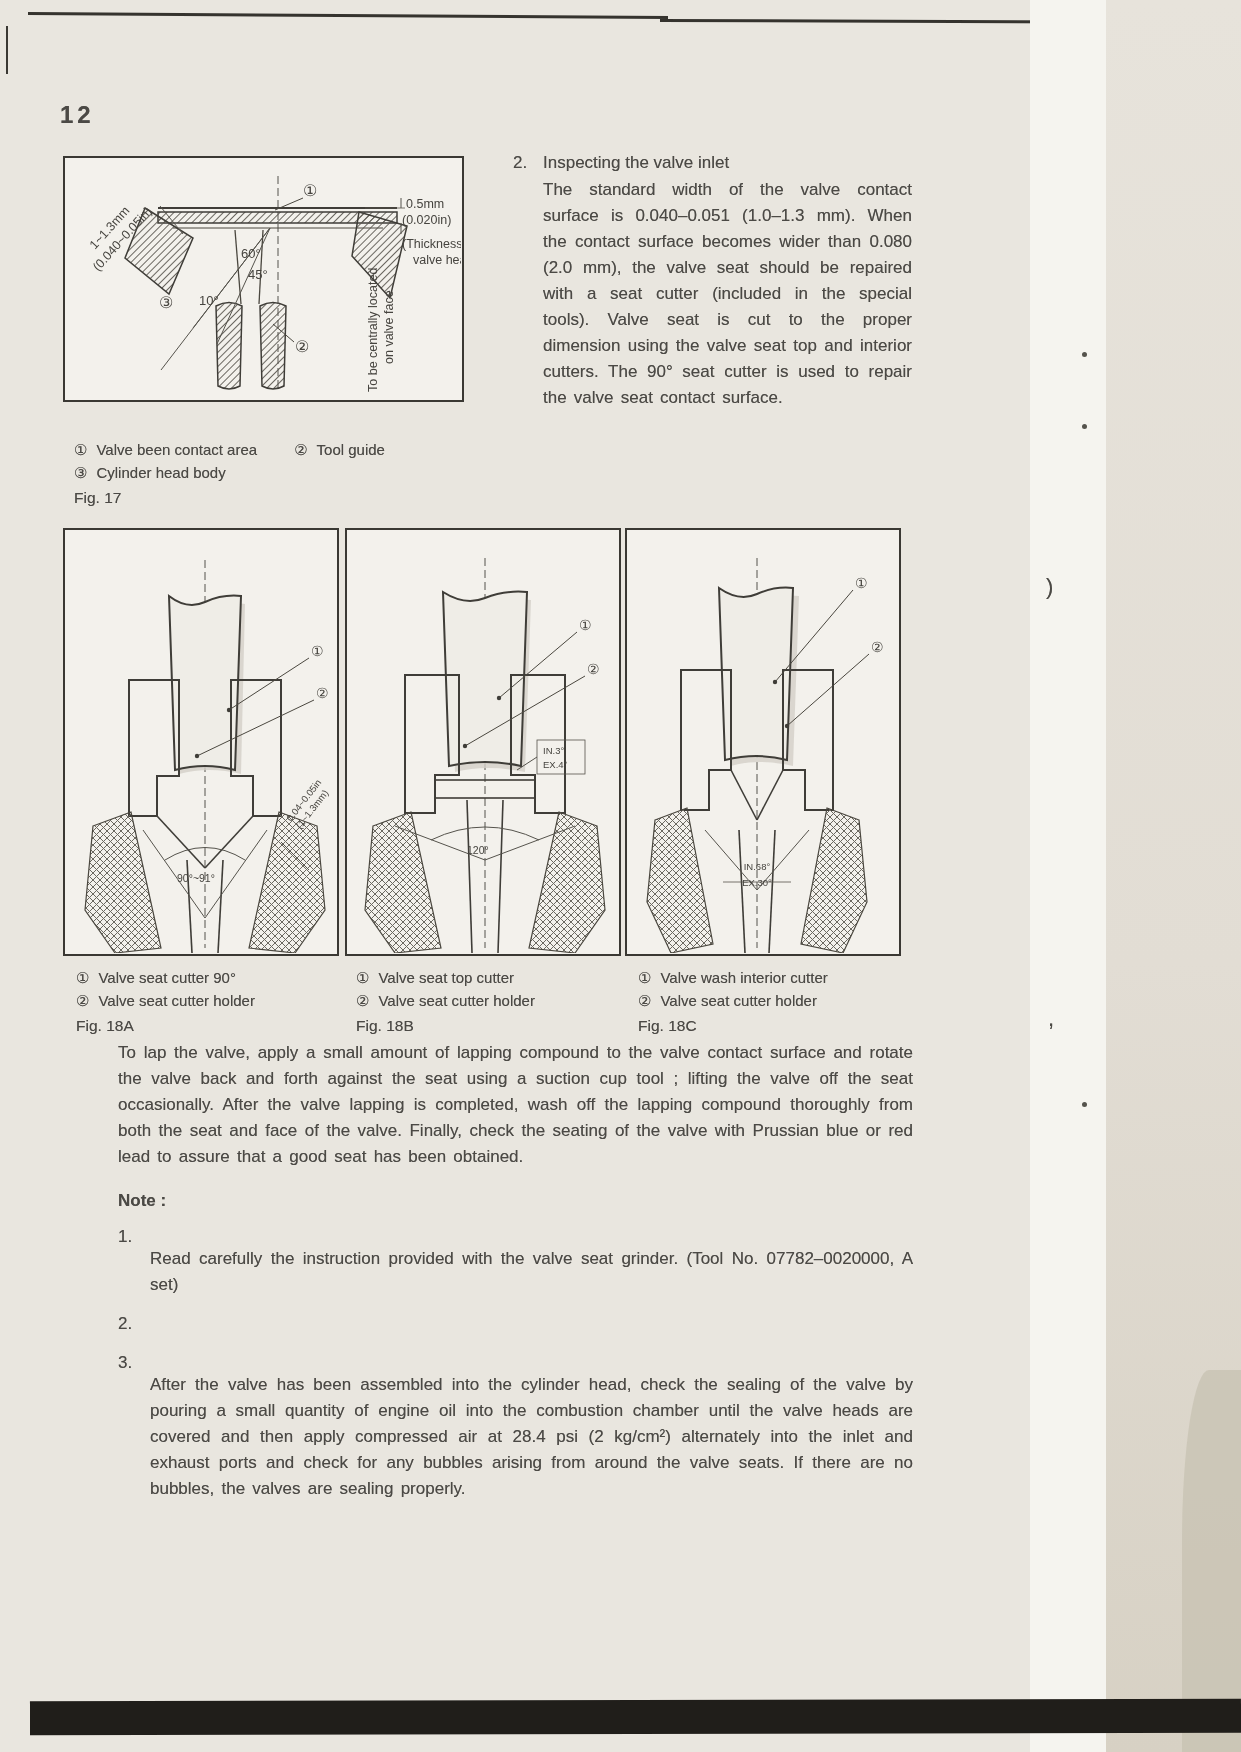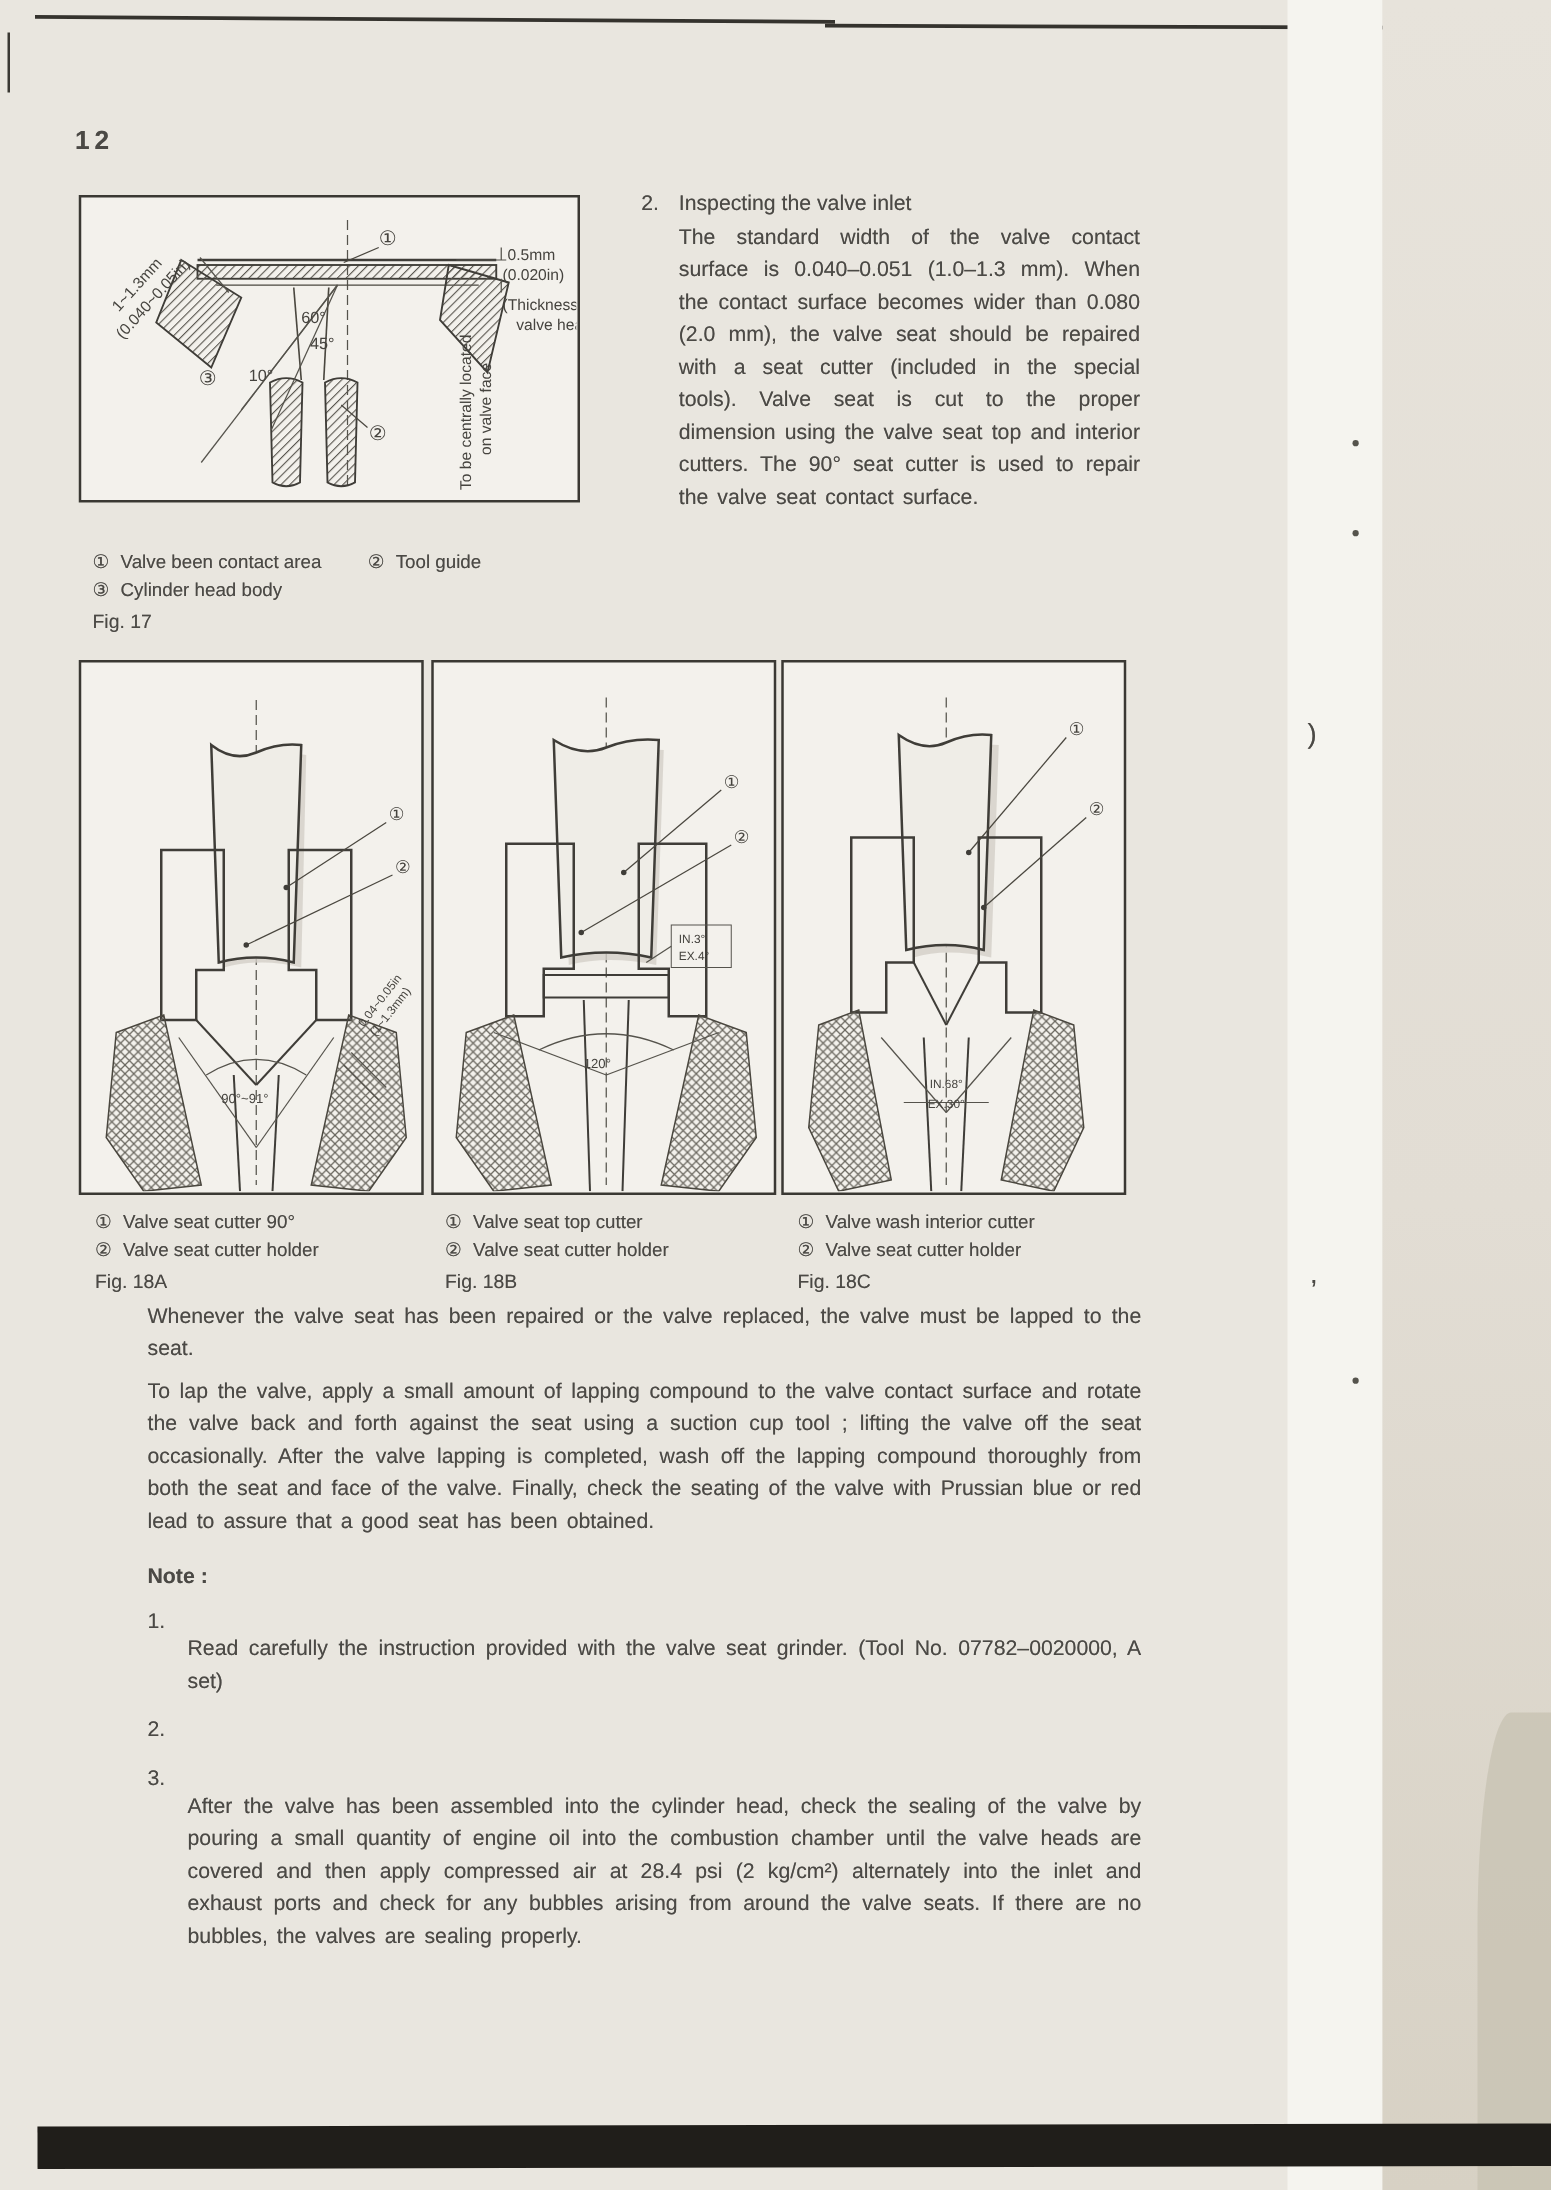--- a/index.html
+++ b/index.html
@@ -15,21 +15,21 @@
   .scanline{background:#35332e;height:3px;}
   .right-strip{left:1030px;top:0;width:76px;height:1752px;background:#f5f4ef;}
   .right-zone{left:1106px;top:0;width:135px;height:1752px;
     background:linear-gradient(180deg,#e7e3db 0%,#e2ddd4 55%,#d7d1c4 100%);}
   .corner-blotch{left:1182px;top:1370px;width:60px;height:382px;background:#c7c1b2;
     border-radius:45% 0 0 0;opacity:.75;}
   .bottom-band{left:30px;top:1700px;width:1211px;height:34px;background:#201e1a;
     transform:rotate(-.12deg);}
   .speck{background:#55534c;border-radius:50%;}
   
-  .pagenum{left:60px;top:101px;font-size:21px;letter-spacing:4px;font-weight:bold;}
+  .pagenum{left:60px;top:101px;font-size:24px;letter-spacing:4px;font-weight:bold;}
   .figbox{background:#f3f1ec;border:2.5px solid #3a3833;box-sizing:border-box;}
   .fig17-box{left:63px;top:156px;width:401px;height:246px;}
   .col-right{left:513px;top:150px;width:399px;font-size:17px;line-height:26px;}
   .col-right .head{display:flex;}
   .col-right .head .num{width:30px;}
   .col-right .body{margin-left:30px;text-align:justify;word-spacing:2.5px;margin-top:1px;}
   .cap{font-size:15px;line-height:23px;}
   .cap .row{display:flex;gap:9px;}
   .cap .row .pair{display:flex;gap:9px;margin-right:28px;}
   .cap .figlabel{font-weight:normal;margin-top:2px;font-size:15.5px;}
@@ -306,21 +306,20 @@
       <span>Valve wash interior cutter</span>
     </div>
     <div class="row">
       <span>②</span>
       <span>Valve seat cutter holder</span>
     </div>
     <div class="figlabel">Fig. 18C</div>
   </div>
 
   <div class="abs maintext ink">
-    <p>Whenever the valve seat has been repaired or the valve replaced, the valve must be lapped to the seat.</p>
     <p>To lap the valve, apply a small amount of lapping compound to the valve contact surface and rotate the valve back and forth against the seat using a suction cup tool ; lifting the valve off the seat occasionally.  After the valve lapping is completed, wash off the lapping compound thoroughly from both the seat and face of the valve.  Finally, check the seating of the valve with Prussian blue or red lead to assure that a good seat has been obtained.</p>
 
     <div class="note-head">Note :</div>
 
     <div class="note-item">
       <span class="nnum">1.</span>
       <span class="ntext">Read carefully the instruction provided with the valve seat grinder.  (Tool No. 07782–0020000,  A set)</span>
     </div>
     <div class="note-item">
       <span class="nnum">2.</span>

